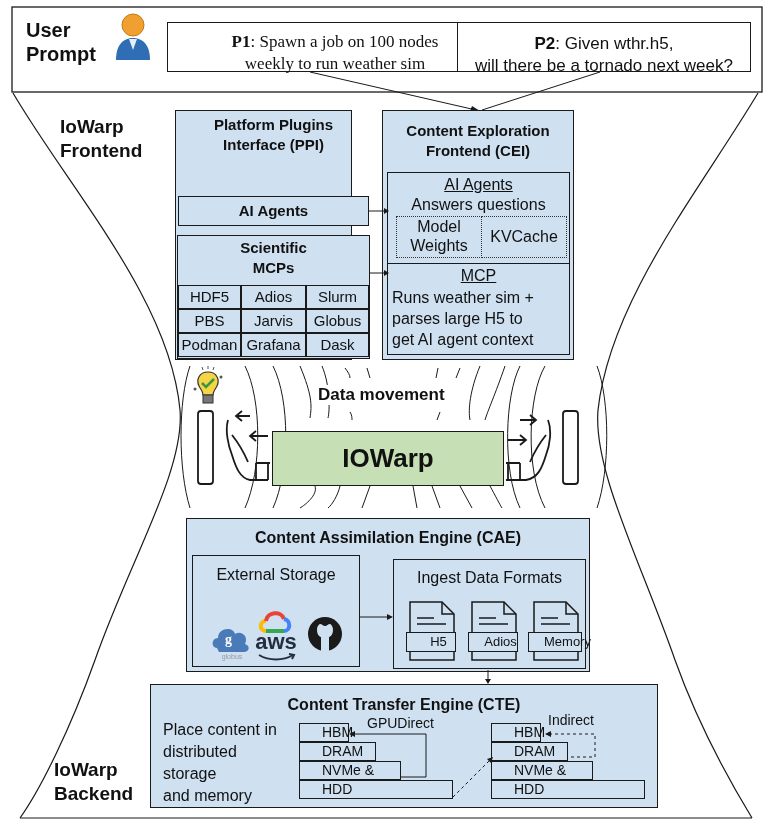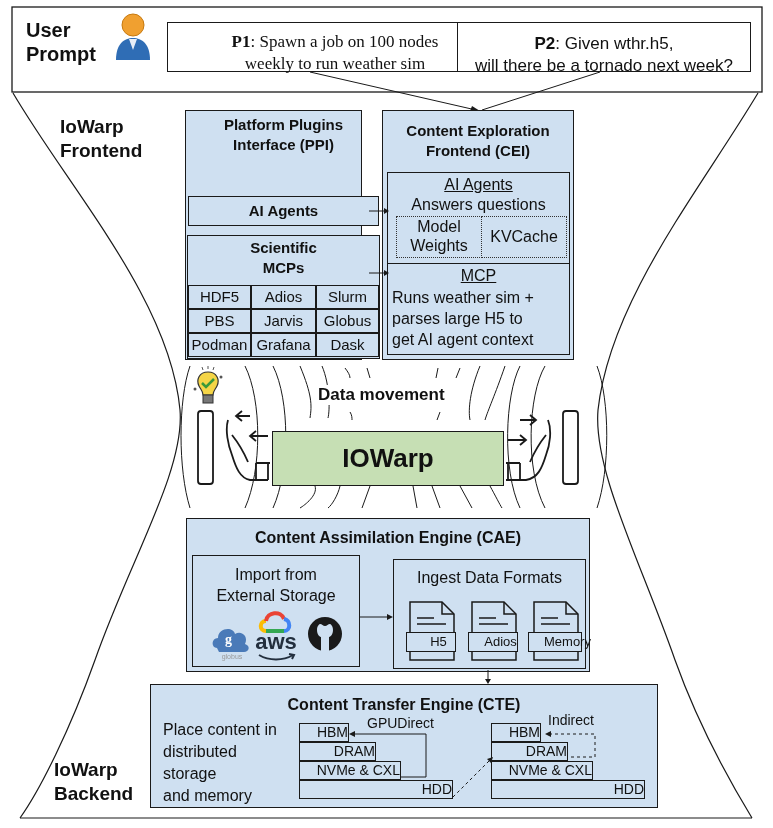--- a/index.html
+++ b/index.html
@@ -5,21 +5,21 @@
   html, body { margin:0; padding:0; background:#ffffff; }
   body { width:773px; height:828px; position:relative; overflow:hidden; font-family:"Liberation Sans", sans-serif; color:#111; }
   .abs { position:absolute; }
   .box { position:absolute; background:#cfe0f1; border:1.3px solid #1a1a1a; box-sizing:border-box; }
   .plain { position:absolute; border:1.3px solid #1a1a1a; box-sizing:border-box; background:#fff; }
   .condensed { font-family:"Liberation Sans Narrow","Liberation Sans", sans-serif; }
   .bold { font-weight:bold; }
   .center { text-align:center; }
   svg { position:absolute; left:0; top:0; }
   .cell { position:absolute; box-sizing:border-box; border:1px solid #1a1a1a; text-align:center; font-size:15px; line-height:22px; background:#cfe0f1; }
-  .tier { position:absolute; box-sizing:border-box; border:1px solid #1a1a1a; background:#cfe0f1; font-size:14px; line-height:17px; padding-left:6px;text-align:right; }
+  .tier { position:absolute; box-sizing:border-box; border:1px solid #1a1a1a; background:#cfe0f1; font-size:14px; line-height:17px; padding-left:22px; }
   .doc-label { position:absolute; box-sizing:border-box; border:1px solid #1a1a1a; background:#cfe0f1; font-size:13px; line-height:18px; text-align:center;padding-left:15px; }
 </style>
 </head>
 <body>
 
 <svg width="773" height="828">
   <rect x="12" y="7" width="750" height="85" fill="#fff" stroke="#1a1a1a" stroke-width="1.3"></rect>
 
   <path d="M13 93 C 70 190, 170 300, 180 410 C 185 470, 130 560, 95 660 C 70 730, 40 790, 20 818" fill="none" stroke="#1a1a1a" stroke-width="1.2"></path>
 
@@ -49,21 +49,21 @@
 <div class="plain center" style="left:457px; top:22px; width:294px; height:50px; font-size:17px; line-height:22px; padding-top:10px;">
   <span class="bold">P2</span><span>: Given wthr.h5,</span><br>
   <span>will there be a tornado next week?</span>
 </div>
 
 <div class="abs bold" style="left:60px; top:115px; font-size:19px; line-height:24px;">
   <div>IoWarp</div>
   <div>Frontend</div>
 </div>
 
-<div class="box" style="left:185px; top:110px; width:177px; height:250px;">
+<div class="box" style="left:175px; top:110px; width:177px; height:250px;">
   <div class="abs bold center condensed" style="left:0; top:4px; width:195px; font-size:15px; line-height:20px;">
     <div>Platform Plugins</div>
     <div>Interface (PPI)</div>
   </div>
   <div class="box bold center condensed" style="left:2px; top:85px; width:191px; height:30px; font-size:15px; line-height:28px;">AI Agents</div>
   <div class="box" style="left:1px; top:124px; width:193px; height:124px;">
     <div class="abs bold center condensed" style="left:0; top:2px; width:191px; font-size:15px; line-height:20px;">
       <div>Scientific</div>
       <div>MCPs</div>
     </div>
@@ -180,21 +180,20 @@
     <path d="M508 440 L 526 440 M 520 435 L 526 440 L 520 445"></path>
   </g>
 </svg>
 
 <div class="abs bold center" style="left:272px; top:431px; width:232px; height:55px; background:#c6dfb4; border:1.3px solid #1a1a1a; box-sizing:border-box; font-size:26px; line-height:53px;">IOWarp</div>
 
 <div class="box" style="left:186px; top:518px; width:404px; height:154px;">
   <div class="abs bold center condensed" style="left:0; top:9px; width:402px; font-size:16px; line-height:20px;">Content Assimilation Engine (CAE)</div>
   <div class="box" style="left:5px; top:36px; width:168px; height:112px;">
     <div class="abs center" style="left:0; top:8px; width:166px; font-size:16px; line-height:21px;">
-      <div>Import from</div>
       <div>External Storage</div>
     </div>
 
     <div class="abs" style="left:18px; top:64px; width:42px; height:42px;">
       <svg width="42" height="42">
         <path d="M6 28 C 0 28, 0 18, 7 18 C 7 8, 22 6, 24 14 C 30 10, 38 16, 34 24 C 40 26, 38 32, 33 32 L 8 32 Z" fill="#4a7ab8"></path>
         <text x="14" y="24" font-size="14" font-weight="bold" fill="#fff" font-family="Liberation Serif, serif">g</text>
       </svg>
       <div class="abs center" style="left:0; top:33px; width:42px; font-size:7px; color:#999;">globus</div>
     </div>

